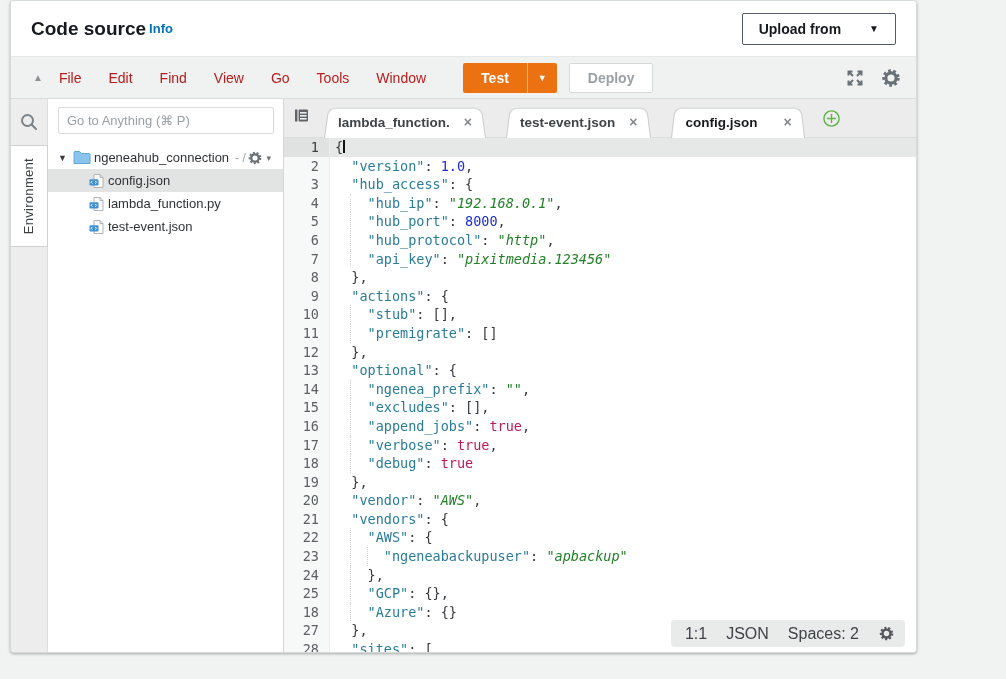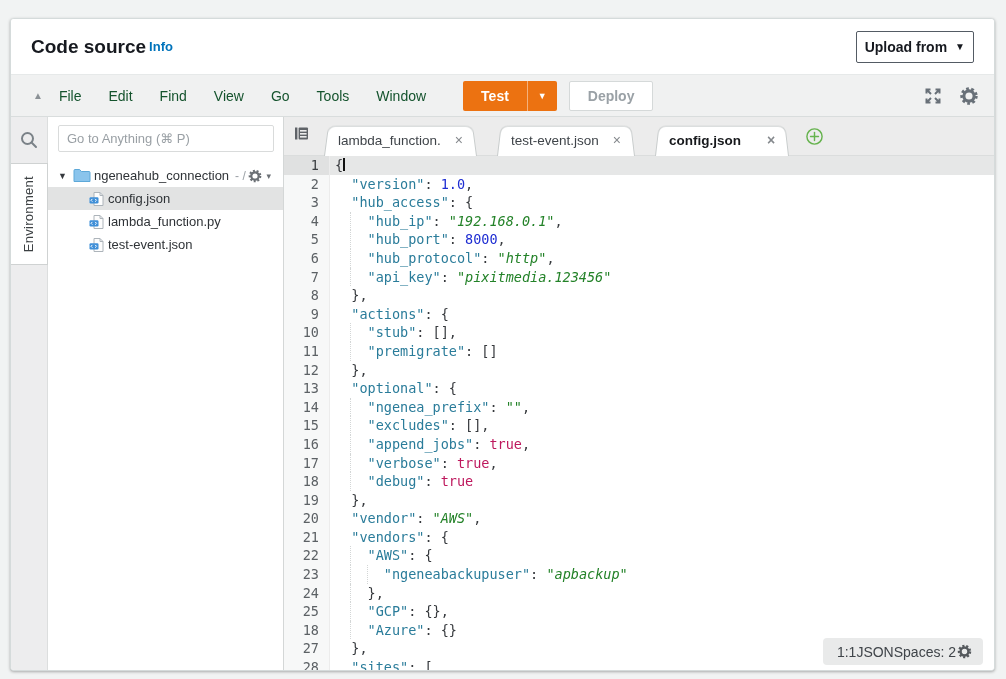--- a/index.html
+++ b/index.html
@@ -1,38 +1,38 @@
 <!DOCTYPE html>
 <html><head>
 <meta charset="utf-8">
 <style>
   * { box-sizing: border-box; margin: 0; padding: 0; }
   html,body { width:1006px; height:679px; }
   body { background:#f1f3f3; font-family:"Liberation Sans", sans-serif; position:relative; overflow:hidden; }
 
-  .card { position:absolute; left:10px; top:18px; width:985px; height:653px;
+  .card { position:absolute; left:10px; top:0; width:907px; height:653px;
           background:#fff; border:1px solid #d5dbdb; border-radius:4px;
           box-shadow:0 1px 3px rgba(0,0,0,.3); overflow:hidden;
           display:flex; flex-direction:column; }
 
   
   .card-header { height:55px; flex:0 0 55px; display:flex; align-items:center; padding:0 20px; background:#fff; }
   .page-title { font-size:19px; font-weight:bold; color:#16191f; }
   .info-link { margin-left:3px; font-size:13px; font-weight:bold; color:#0073bb; cursor:pointer; }
-  .btn-upload { margin-left:auto; height:32px; display:flex; align-items:center; gap:8px;
-                border:1px solid #545b64; border-radius:2px; background:#fff; padding:0 8px;
+  .btn-upload { margin-left:auto; height:32px; display:flex; align-items:center; gap:28px;
+                border:1px solid #545b64; border-radius:2px; background:#fff; padding:0 16px;
                 font-size:14px; font-weight:bold; color:#16191f; cursor:pointer; }
   .btn-upload .caret { font-size:10px; color:#16191f; }
 
   
   .menu-bar { height:43px; flex:0 0 43px; background:#f0f1f1; border-top:1px solid #e6e9e9;
               border-bottom:1px solid #d9dddd; display:flex; align-items:center; padding:0 14px; }
   .collapse-caret { color:#8b9196; font-size:10px; margin:0 16px 0 8px; cursor:pointer; }
   .menu-items { display:flex; align-items:center; }
-  .menu-item { font-size:14px; color:#14532d; margin-right:27px; cursor:pointer; }
+  .menu-item { font-size:14px; color:#b91c1c; margin-right:27px; cursor:pointer; }
   .btn-test { margin-left:10px; height:30px; display:flex; align-items:stretch; background:#ec7211;
               border-radius:2px; color:#fff; font-size:14px; font-weight:bold; cursor:pointer; }
   .btn-test .tlabel { display:flex; align-items:center; padding:0 18px; }
   .btn-test .tsep { width:1px; background:rgba(255,255,255,.45); }
   .btn-test .tcaret { display:flex; align-items:center; padding:0 10px; font-size:9px; }
   .btn-deploy { margin-left:12px; height:30px; display:flex; align-items:center; padding:0 18px;
                 background:#fff; border:1px solid #d5d9d9; border-radius:2px;
                 font-size:14px; font-weight:bold; color:#9aa1a6; cursor:default; }
   .menu-right { margin-left:auto; display:flex; align-items:center; gap:16px; }
   .icon-btn { cursor:pointer; display:flex; align-items:center; }
@@ -64,21 +64,21 @@
   .tree-suffix { margin-left:6px; color:#9ba1a6; font-size:12px; }
   .tree-gear { margin-left:auto; margin-right:12px; display:flex; align-items:center; gap:3px; cursor:pointer; }
   .tree-gear .gcaret { font-size:9px; color:#6b7075; }
 
   
   .editor-col { flex:1; min-width:0; display:flex; flex-direction:column; background:#fff; position:relative; }
   .tab-bar { height:39px; flex:0 0 39px; background:#ececec; border-bottom:1px solid #dbdddd;
              display:flex; align-items:flex-end; padding-left:7px; }
   .tab-list-btn { align-self:center; margin:0 4px 2px 2px; cursor:pointer; }
   .tab { position:relative; height:32px; display:flex; align-items:center; padding:0 14px;
-         margin:0 10px -1px 10px; font-size:13.5px; color:#3f4449; cursor:pointer; }
+         margin:0 10px -1px 10px; font-size:13.5px; color:#3f4449; cursor:pointer;font-weight:bold; }
   .tab::before { content:""; position:absolute; inset:0; background:#fff; border:1px solid #c8cccc;
                  border-bottom:none; border-radius:8px 8px 0 0;
                  transform:perspective(30px) rotateX(3deg); transform-origin:bottom; }
   .tab > span { position:relative; z-index:1; }
   .tab-close { margin-left:14px; color:#85898d; font-size:14px; line-height:1; cursor:pointer; }
   .tab.active { font-weight:bold; color:#17191c; }
   .tab.active .tab-close { margin-left:26px; }
   .tab-add { align-self:center; margin:4px 0 0 6px; cursor:pointer; }
 
   .editor { flex:1; min-height:0; overflow:hidden; font-family:"DejaVu Sans Mono", monospace;
@@ -92,22 +92,22 @@
   .iu { display:inline-block; }
   .ig { border-left:1px dotted #d3d6d6; margin-left:-1px; }
   .tk-p { color:#36393d; }
   .tk-k { color:#2a7c9a; }
   .tk-s { color:#238228; font-style:italic; }
   .tk-n { color:#1e2dd2; }
   .tk-b { color:#be185d; }
   .cursor { display:inline-block; width:1.5px; height:13px; background:#111; vertical-align:-1px; }
 
   .status-pill { position:absolute; right:11px; bottom:5px; height:27px; background:#e9eaea;
-                 border-radius:4px; display:flex; align-items:center; padding:0 10px 0 14px;
-                 font-family:"Liberation Sans",sans-serif; font-size:14px; color:#3f4449; }
+                 border-radius:4px; display:flex; align-items:center; gap:19px; padding:0 10px 0 14px;
+                 font-family:"Liberation Sans",sans-serif; font-size:16px; color:#3f4449; }
   .status-item { cursor:pointer; }
 </style>
 </head>
 <body>
 
 <div class="card">
 
   <div class="card-header">
     <span class="page-title">Code source</span>
     <span class="info-link">Info</span>

